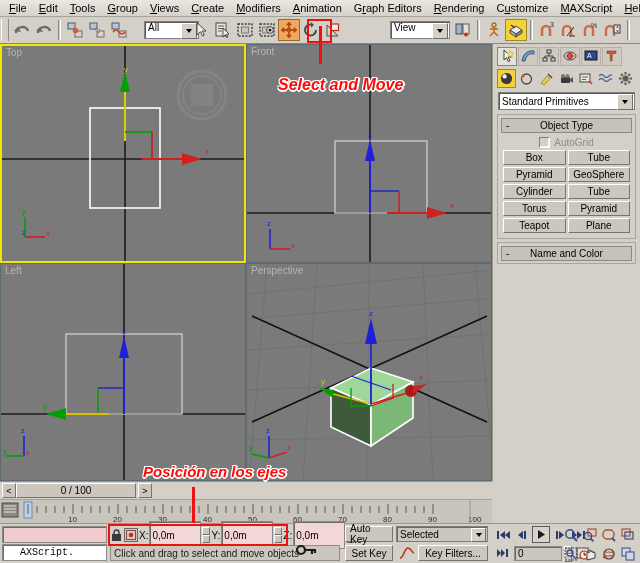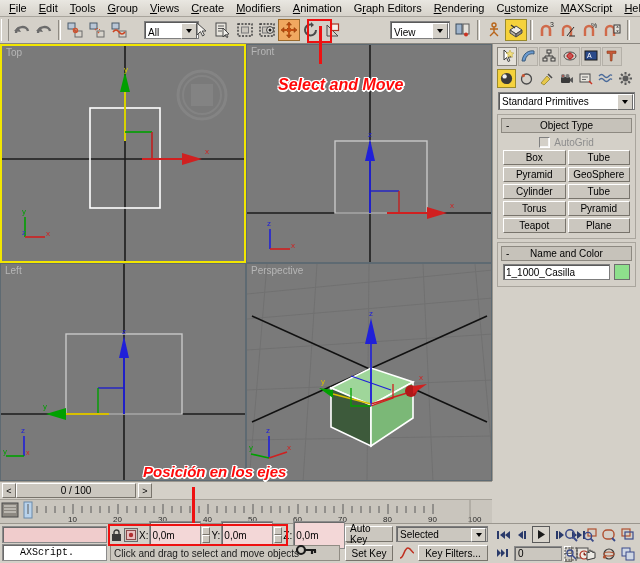--- a/index.html
+++ b/index.html
@@ -37,21 +37,21 @@
     display:flex;align-items:center;justify-content:center;
     box-sizing:border-box;border:1px solid transparent;position:relative;
   }
   .tbtn.active{background:#f0a860;border:1px solid #9a6a2c;}
   .tbtn.activeY{background:#f5d23c;border:1px solid #9a8a2c;}
   .tsep{width:1px;height:20px;margin:0 3px;
     border-left:1px solid #8e8a82;border-right:1px solid #ffffff;}
   .tbdd{
     height:18px;background:#fff;border:1px solid #808080;
     box-shadow:inset 1px 1px 0 #5a5a5a;
-    display:flex;align-items:flex-end;font-size:10px;padding-left:3px;
+    display:flex;align-items:flex-start;font-size:10px;padding-left:3px;
     box-sizing:border-box;position:relative;
   }
   .tbdd .arrow{
     position:absolute;right:1px;top:1px;width:14px;height:14px;
     background:#d4d0c8;border:1px solid #fff;border-right-color:#6b6b6b;border-bottom-color:#6b6b6b;
     display:flex;align-items:center;justify-content:center;
   }
   .caret{width:0;height:0;border-left:3px solid transparent;border-right:3px solid transparent;border-top:4px solid #000;}
   .redbox{position:absolute;border:2px solid #ee1111;box-sizing:border-box;pointer-events:none;}
 
@@ -566,24 +566,20 @@
         <div class="objbtn">Pyramid</div>
         <div class="objbtn">Teapot</div>
         <div class="objbtn">Plane</div>
       </div>
     </div>
 
     <div class="rollout">
       <div class="rollout-hdr">
         <span class="minus">-</span>
         <span>Name and Color</span>
-      </div>
-      <div class="namerow">
-        <div class="namefield">1_1000_Casilla</div>
-        <div class="swatch" style="background:#8ee08c;"></div>
       </div>
     </div>
   </div>
 
   <div class="timeslider">
     <div class="ts-spin">&lt;</div>
     <div class="ts-box">0 / 100</div>
     <div class="ts-spin">&gt;</div>
   </div>
 

